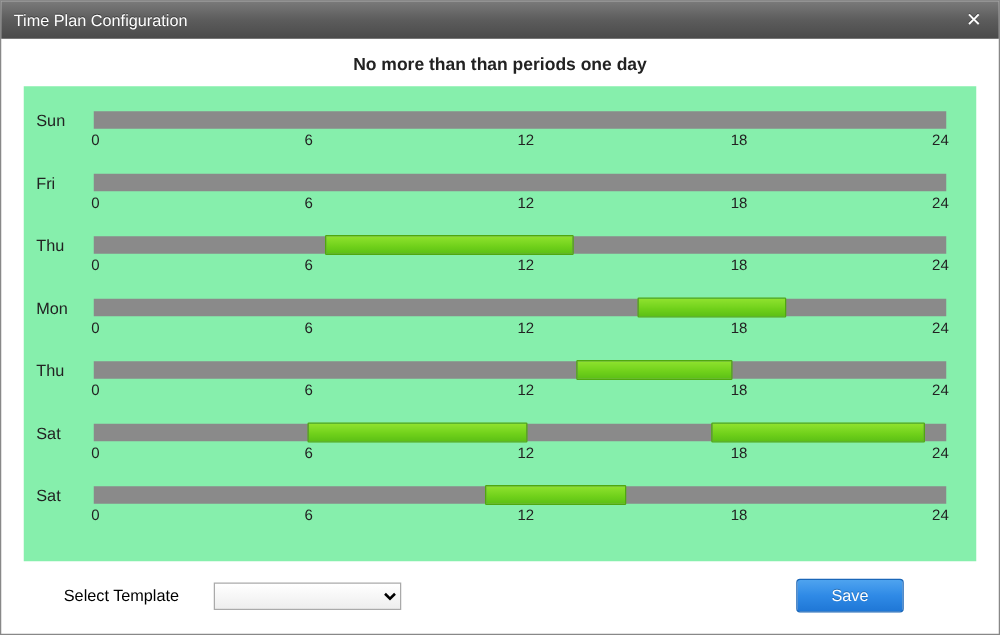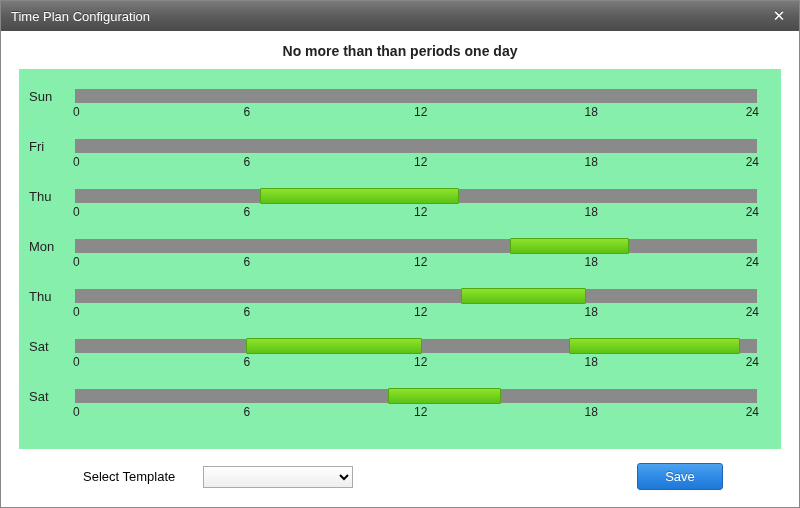--- a/index.html
+++ b/index.html
@@ -90,21 +90,21 @@
     color: #222;
     transform: translateX(-2px);
   }
   .tick.last { transform: translateX(-100%) translateX(2px); text-align: center; }
   .footer {
     display: flex;
     align-items: center;
     padding: 14px 24px 0 24px;
   }
   .footer .lbl {
-    margin-left: 58px;
+    margin-left: 26px;
     margin-right: 28px;
     font-size: 13px;
   }
   .footer select {
     width: 150px;
     height: 22px;
     border: 1px solid #aaa;
     background: linear-gradient(#fff,#eee);
     font-size: 12px;
   }

